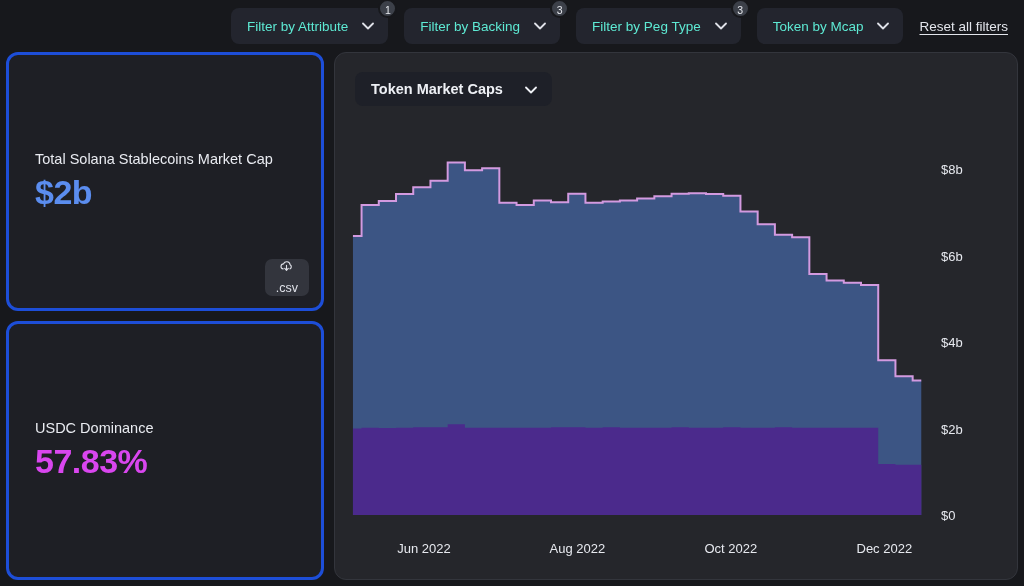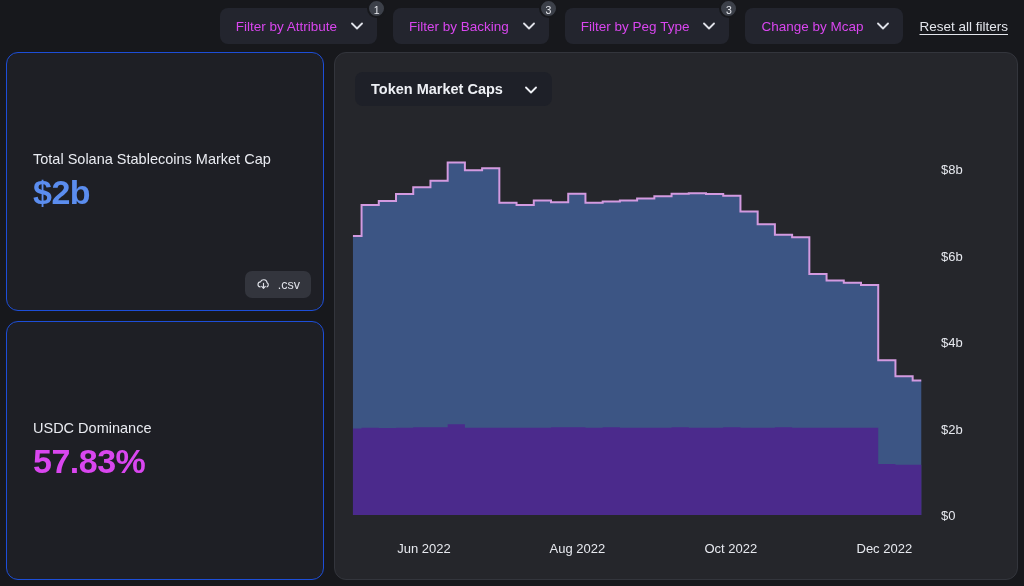--- a/index.html
+++ b/index.html
@@ -15,21 +15,21 @@
   .filterbar {
     position: absolute; top: 0; left: 0; right: 0; height: 52px;
     display: flex; align-items: center; justify-content: flex-end;
     gap: 16px; padding-right: 16px;
   }
   .filter-wrap { position: relative; display: inline-block; }
   .filter-btn {
     display: flex; align-items: center; gap: 14px;
     height: 36px; padding: 0 14px 0 16px;
     background: #23252e; border: none; border-radius: 8px;
-    color: #d946ef; font-size: 13.5px; font-family: "Liberation Sans", sans-serif;
+    color: #5eead4; font-size: 13.5px; font-family: "Liberation Sans", sans-serif;
     cursor: pointer; white-space: nowrap;
   }
   .filter-btn .chev { display: inline-block; line-height: 0; }
   .filter-btn .chev svg { display: block; }
   .badge {
     position: absolute; top: -9px; right: -9px;
     width: 19px; height: 19px; border-radius: 50%;
     background: #3c4049; color: #e6e8ee;
     font-size: 10.5px; line-height: 19px; text-align: center;
     border: 2px solid #17181c;
@@ -42,33 +42,34 @@
 
   
   .content {
     position: absolute; top: 52px; left: 6px; right: 6px; bottom: 6px;
     display: flex; gap: 10px;
   }
   .sidebar { width: 318px; display: flex; flex-direction: column; gap: 10px; }
 
   .stat-card {
     flex: 1; position: relative;
-    background: #1e1f25; border: 1px solid #1d4ed8; border-radius: 12px;
+    background: #1e1f25; border: 3px solid #1d4ed8; border-radius: 12px;
     display: flex; flex-direction: column; justify-content: center;
     padding: 0 26px;
   }
   .stat-label { color: #e9ebf1; font-size: 14.5px; margin-bottom: 6px; }
   .stat-value { font-size: 34px; font-weight: bold; letter-spacing: -0.5px; }
   .csv-btn {
     position: absolute; right: 12px; bottom: 12px;
     display: flex; align-items: center; gap: 7px;
-    height: 27px; padding: 0 11px;
+    height: 37px; padding: 0 11px;
     background: #33353d; border: none; border-radius: 7px;
     color: #dfe1e8; font-size: 12.5px; cursor: pointer;
     font-family: "Liberation Sans", sans-serif;
+    flex-direction: column;
   }
   .csv-btn svg { display: block; }
 
   
   .chart-panel {
     flex: 1; position: relative;
     background: #25262b; border: 1px solid #33353c; border-radius: 12px;
     overflow: hidden;
   }
   .chart-select {
@@ -135,21 +136,21 @@
           <svg width="12" height="8" viewBox="0 0 12 8">
               <path d="M1 1.5 L6 6.5 L11 1.5" fill="none" stroke="#dfe1e8" stroke-width="1.8" stroke-linecap="round" stroke-linejoin="round"></path>
             </svg>
         </span>
       </button>
       <span class="badge">3</span>
     </div>
 
     <div class="filter-wrap">
       <button class="filter-btn">
-        <span>Change by Mcap</span>
+        <span>Token by Mcap</span>
         <span class="chev">
           <svg width="12" height="8" viewBox="0 0 12 8">
               <path d="M1 1.5 L6 6.5 L11 1.5" fill="none" stroke="#dfe1e8" stroke-width="1.8" stroke-linecap="round" stroke-linejoin="round"></path>
             </svg>
         </span>
       </button>
     </div>
 
     <button class="reset-link">Reset all filters</button>
   </div>

